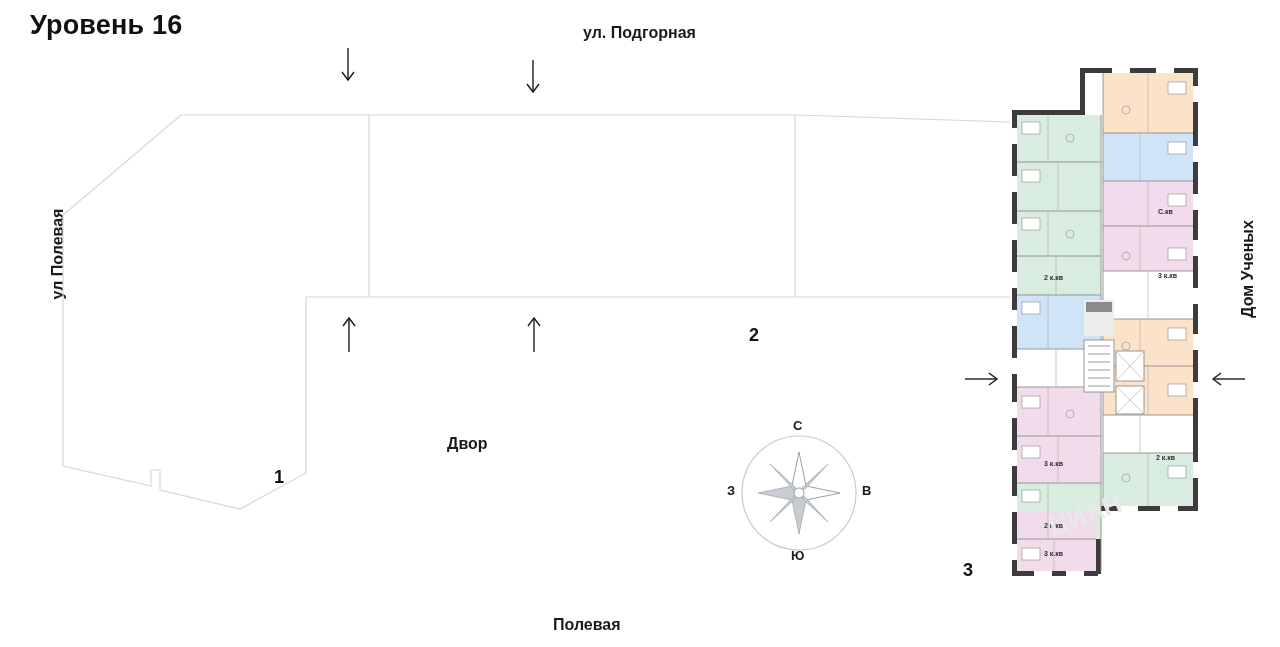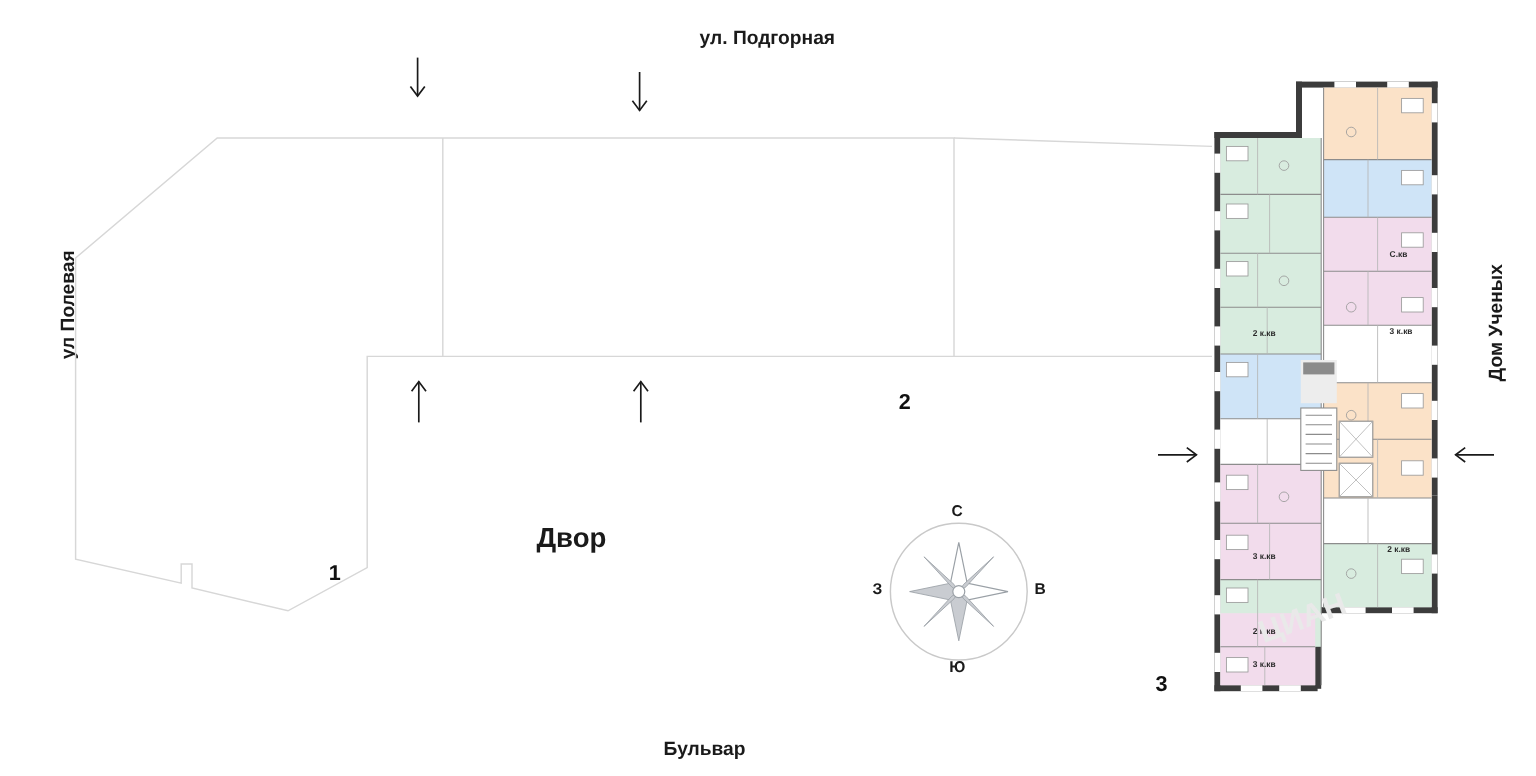--- a/index.html
+++ b/index.html
@@ -31,21 +31,21 @@
 
   .street-label {
     font-size: 16px;
     font-weight: 700;
     color: #1a1a1a;
     white-space: nowrap;
     text-align: right;
   }
   #label-podgornaya { left: 583px; top: 24px; }
   #label-bulvar { left: 553px; top: 616px; }
-  #label-dvor { left: 447px; top: 435px; font-size: 23px; }
+  #label-dvor { left: 447px; top: 435px; font-size: 16px; }
 
   #label-polevaya {
     left: -22px;
     top: 245px;
     width: 160px;
     text-align: center;
     transform: rotate(-90deg);
   }
   #label-dom-uchenyh {
     left: 1168px;
@@ -117,23 +117,24 @@
     fill: #e9e9e9;
     font-family: "Liberation Sans", sans-serif;
     font-weight: bold;
   }
 </style>
 </head>
 <body>
 
 <div id="stage">
 
+  <div class="abs" id="page-title">Уровень 16</div>
 
   <div class="abs street-label" id="label-podgornaya">ул. Подгорная</div>
-  <div class="abs street-label" id="label-bulvar">Бульвар</div>
+  <div class="abs street-label" id="label-bulvar">Полевая</div>
   <div class="abs street-label" id="label-polevaya">ул Полевая</div>
   <div class="abs street-label" id="label-dom-uchenyh">Дом Ученых</div>
   <div class="abs street-label" id="label-dvor">Двор</div>
 
   <div class="abs marker-num" id="num-1">1</div>
   <div class="abs marker-num" id="num-2">2</div>
   <div class="abs marker-num" id="num-3">3</div>
 
   <div class="abs compass-letter" id="compass-n">С</div>
   <div class="abs compass-letter" id="compass-s">Ю</div>

